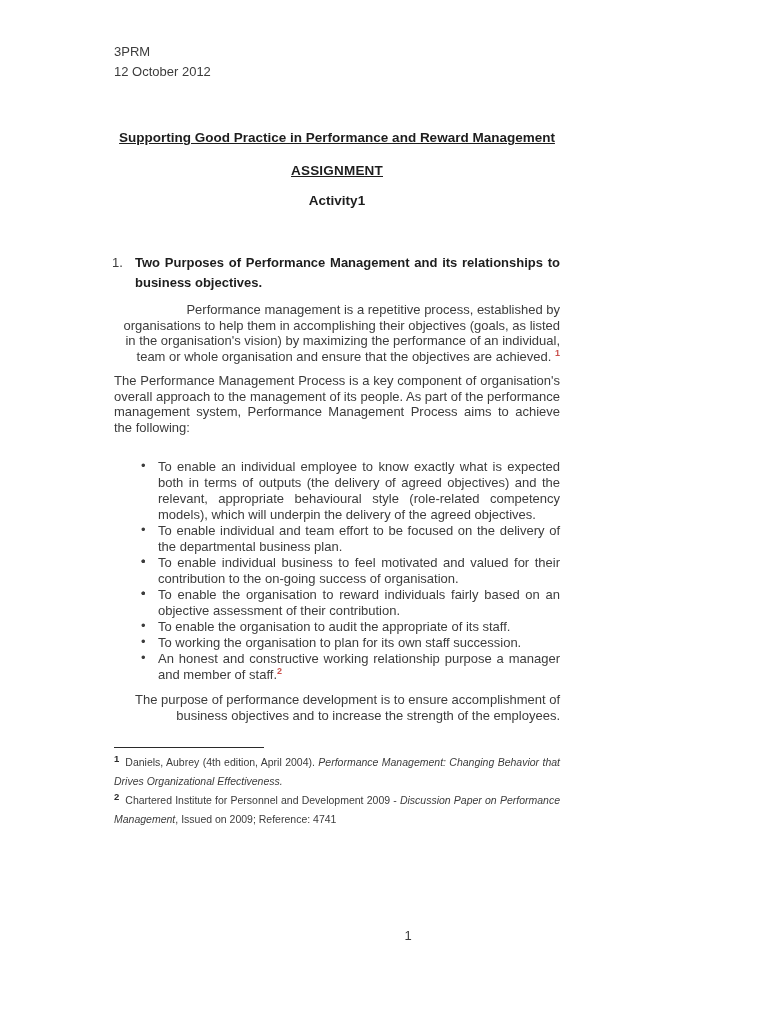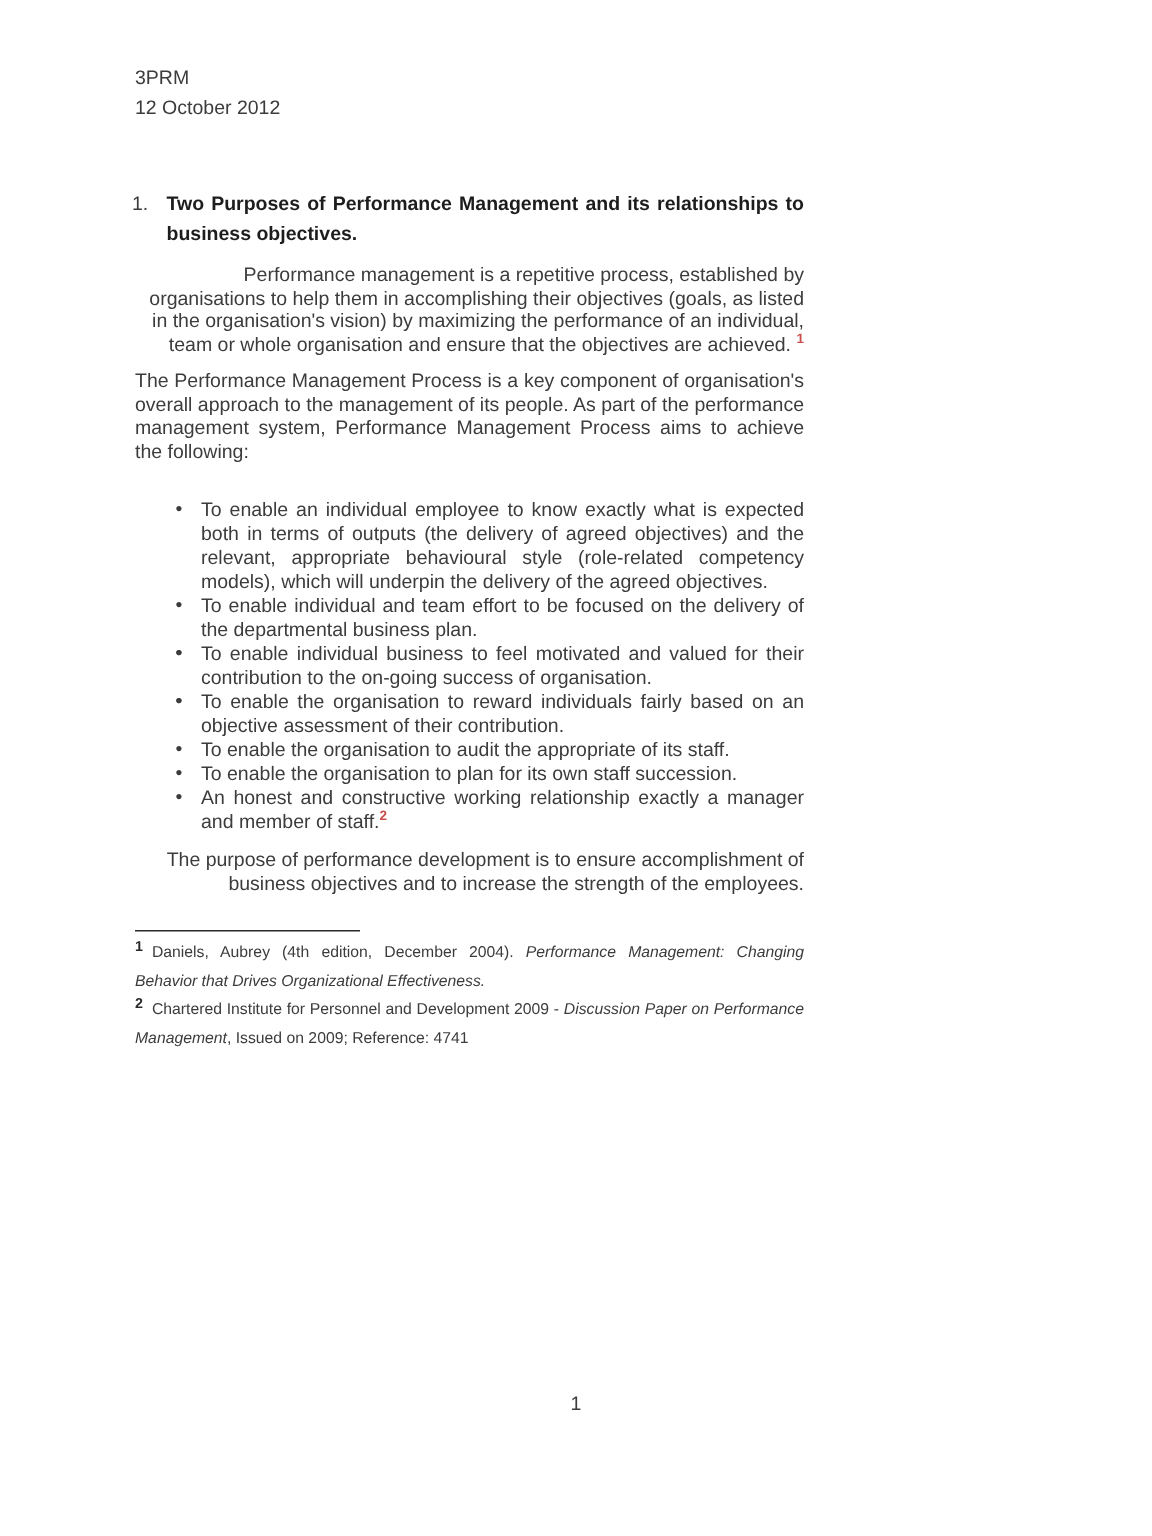--- a/index.html
+++ b/index.html
@@ -14,20 +14,21 @@
     position: relative;
     font-family: "Liberation Sans", "DejaVu Sans", sans-serif;
     color: #3c3c3c;
   }
   .page {
     box-sizing: border-box;
     width: 628px;
     height: 1024px;
     padding: 42px 92px 0 90px;
     position: relative;
+    margin-left: 24px;
   }
   
   .doc-header {
     font-size: 13px;
     line-height: 20px;
     color: #3c3c3c;
   }
   
   .title-block { text-align: center; color: #1d1d1d; }
   .title-main {
@@ -137,20 +138,25 @@
 </head>
 <body>
 
 <div class="page">
 
   <div class="doc-header">
     <div>3PRM</div>
     <div>12 October 2012</div>
   </div>
 
+  <div class="title-block">
+    <div class="title-main">Supporting Good Practice in Performance and Reward Management</div>
+    <div class="title-sub">ASSIGNMENT</div>
+    <div class="title-activity">Activity1</div>
+  </div>
 
   <div class="section-heading">
     <span class="h-num">1.</span>
     <span class="h-text">Two Purposes of Performance Management and its relationships to business objectives.</span>
   </div>
 
   <p class="para">
     <span>Performance management is a repetitive process, established by organisations to help them in accomplishing their objectives (goals, as listed in the organisation's vision) by maximizing the performance of an individual, team or whole organisation and ensure that the objectives are achieved. </span><sup class="fn-ref">1</sup>
   </p>
 
@@ -180,36 +186,36 @@
     <li>
       <span class="bullet-marker">•</span>
       <span>To enable the organisation to reward individuals fairly based on an objective assessment of their contribution.</span>
     </li>
     <li>
       <span class="bullet-marker">•</span>
       <span>To enable the organisation to audit the appropriate of its staff.</span>
     </li>
     <li>
       <span class="bullet-marker">•</span>
-      <span>To enable the organisation to plan for its own staff succession.</span>
-    </li>
-    <li>
-      <span class="bullet-marker">•</span>
-      <span>An honest and constructive working relationship exactly a manager and member of staff.</span><sup class="fn-ref">2</sup>
+      <span>To working the organisation to plan for its own staff succession.</span>
+    </li>
+    <li>
+      <span class="bullet-marker">•</span>
+      <span>An honest and constructive working relationship purpose a manager and member of staff.</span><sup class="fn-ref">2</sup>
     </li>
   </ul>
 
   <p class="para">
     <span>The purpose of performance development is to ensure accomplishment of business objectives and to increase the strength of the employees.</span>
   </p>
 
   <div class="footnotes">
     <hr class="footnote-rule">
     <div class="footnote">
-      <sup class="fn-marker">1</sup><span>Daniels, Aubrey (4th edition, December 2004). </span><span class="fn-italic">Performance Management: Changing Behavior that Drives Organizational Effectiveness.</span><span></span>
+      <sup class="fn-marker">1</sup><span>Daniels, Aubrey (4th edition, April 2004). </span><span class="fn-italic">Performance Management: Changing Behavior that Drives Organizational Effectiveness.</span><span></span>
     </div>
     <div class="footnote">
       <sup class="fn-marker">2</sup><span>Chartered Institute for Personnel and Development 2009 - </span><span class="fn-italic">Discussion Paper on Performance Management</span><span>, Issued on 2009; Reference: 4741</span>
     </div>
   </div>
 
   <div class="page-number">1</div>
 
 </div>
 

